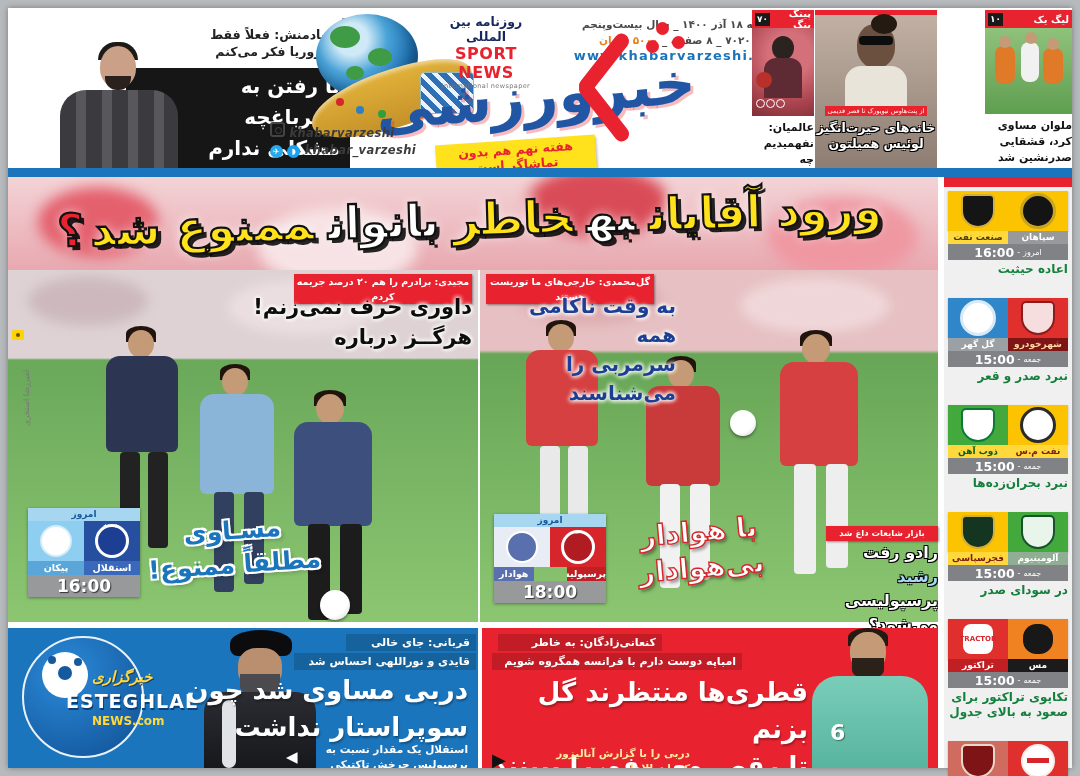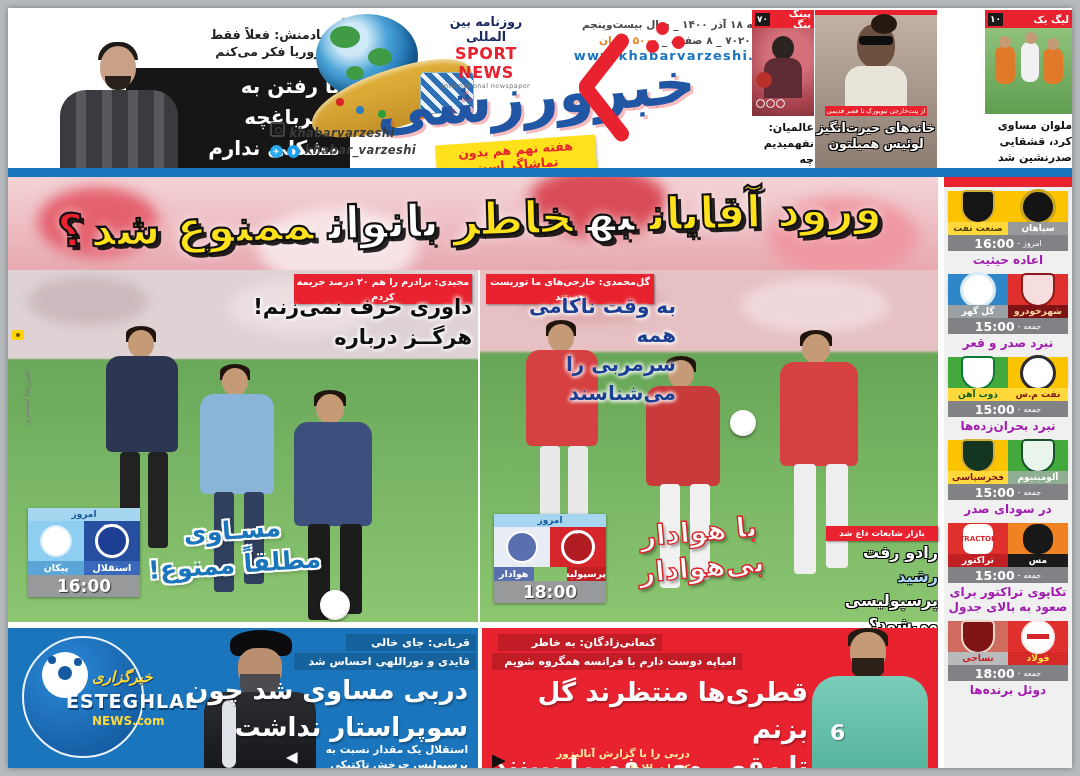--- a/index.html
+++ b/index.html
@@ -116,28 +116,28 @@
   .capman-stripe{position:absolute;background:#dfe2e6;border-radius:8px;}
   .player6-torso{position:absolute;background:linear-gradient(#79cdb9,#58b49e);border-radius:26px 26px 0 0;}
   .player6-head{position:absolute;background:#c59a76;border-radius:46%;}
   .player6-hair{position:absolute;background:#241a12;border-radius:50% 50% 0 0;}
   .player6-beard{position:absolute;background:#2c2118;border-radius:0 0 40% 40%;}
   .shirt-num{position:absolute;color:#fff;font-size:22px;font-weight:bold;text-shadow:1px 1px 1px rgba(0,0,0,.4);}
 
   
   .sidebar{background:#f0f0f1;}
   .scard{width:120px;margin:0 auto;}
-  .sc-tiles{display:flex;height:31px;box-shadow:0 1px 2px rgba(0,0,0,.25);border-radius:7px;}
+  .sc-tiles{display:flex;height:40px;box-shadow:0 1px 2px rgba(0,0,0,.25);}
   .sc-tile{flex:1;display:flex;align-items:center;justify-content:center;}
   .sc-names{display:flex;height:13px;font-size:9px;font-weight:bold;}
   .sc-names div{flex:1;text-align:center;line-height:13px;overflow:hidden;white-space:nowrap;}
   .sc-time{background:#808285;color:#fff;height:16px;display:flex;align-items:center;justify-content:center;gap:3px;}
   .sc-time .t{font-size:12.5px;font-weight:bold;}
   .sc-time .d{font-size:8px;}
-  .sc-cap{font-size:12px;font-weight:bold;color:#a21caf;text-align:center;line-height:15px;padding:2px 0 6px;}
+  .sc-cap{font-size:12px;font-weight:bold;color:#15803d;text-align:right;line-height:15px;padding:2px 0 21px;}
   .slogo{width:30px;height:30px;}
   .lg-sepahan{border-radius:50%;background:#141414;border:3px solid #c9a41f;}
   .lg-naft{border-radius:5px 5px 50% 50%;background:#151515;border:2px solid #d4af37;}
   .lg-shahr{border-radius:5px 5px 50% 50%;background:#f6dede;border:2px solid #8c1b1b;}
   .lg-gol{border-radius:50%;background:#fff;border:3px solid #d8e9f7;}
   .lg-naftms{border-radius:50%;background:#fff;border:3px solid #2b2b2b;}
   .lg-zob{border-radius:5px 5px 50% 50%;background:#fff;border:2px solid #0c7a37;}
   .lg-alu{border-radius:5px 5px 50% 50%;background:#e9f5ea;border:2px solid #17532a;}
   .lg-fajr{border-radius:5px 5px 50% 50%;background:#14351f;border:2px solid #d4af37;}
   .lg-mes{border-radius:45%;background:#181818;}
@@ -243,21 +243,21 @@
       <div>کسی مقصر است!</div>
     </div>
   </div>
 
   <div class="abs photo-ham" style="left:807px;top:2px;width:122px;height:158px;">
     <div class="abs" style="left:0;top:0;width:122px;height:5px;background:#e8232f;"></div>
     <div class="abs" style="left:42px;top:14px;width:38px;height:44px;border-radius:46%;background:#6b4f3f;"></div>
     <div class="abs" style="left:56px;top:4px;width:26px;height:20px;border-radius:50%;background:#241a12;"></div>
     <div class="abs" style="left:44px;top:26px;width:34px;height:9px;border-radius:4px;background:#0d0d0d;"></div>
     <div class="abs" style="left:30px;top:56px;width:62px;height:50px;border-radius:16px 16px 0 0;background:#e8e4da;"></div>
-    <div class="abs mini-red rtl" style="left:10px;top:96px;width:102px;">از پنت‌خارجی نیویورک تا قصر قدیمی</div>
+    <div class="abs mini-red rtl" style="left:10px;top:96px;width:102px;">از پنت‌هاوس نیویورک تا قصر قدیمی</div>
     <div class="abs ham-cap rtl" style="left:0;top:110px;width:122px;">
       <div>خانه‌های حیرت‌انگیز</div>
       <div>لوئیس همیلتون</div>
     </div>
   </div>
 
   <div class="abs" style="left:977px;top:2px;width:87px;height:158px;">
     <div class="tagbar rtl">
       <span>لیگ یک</span>
       <span class="pagebox">۱۰</span>

